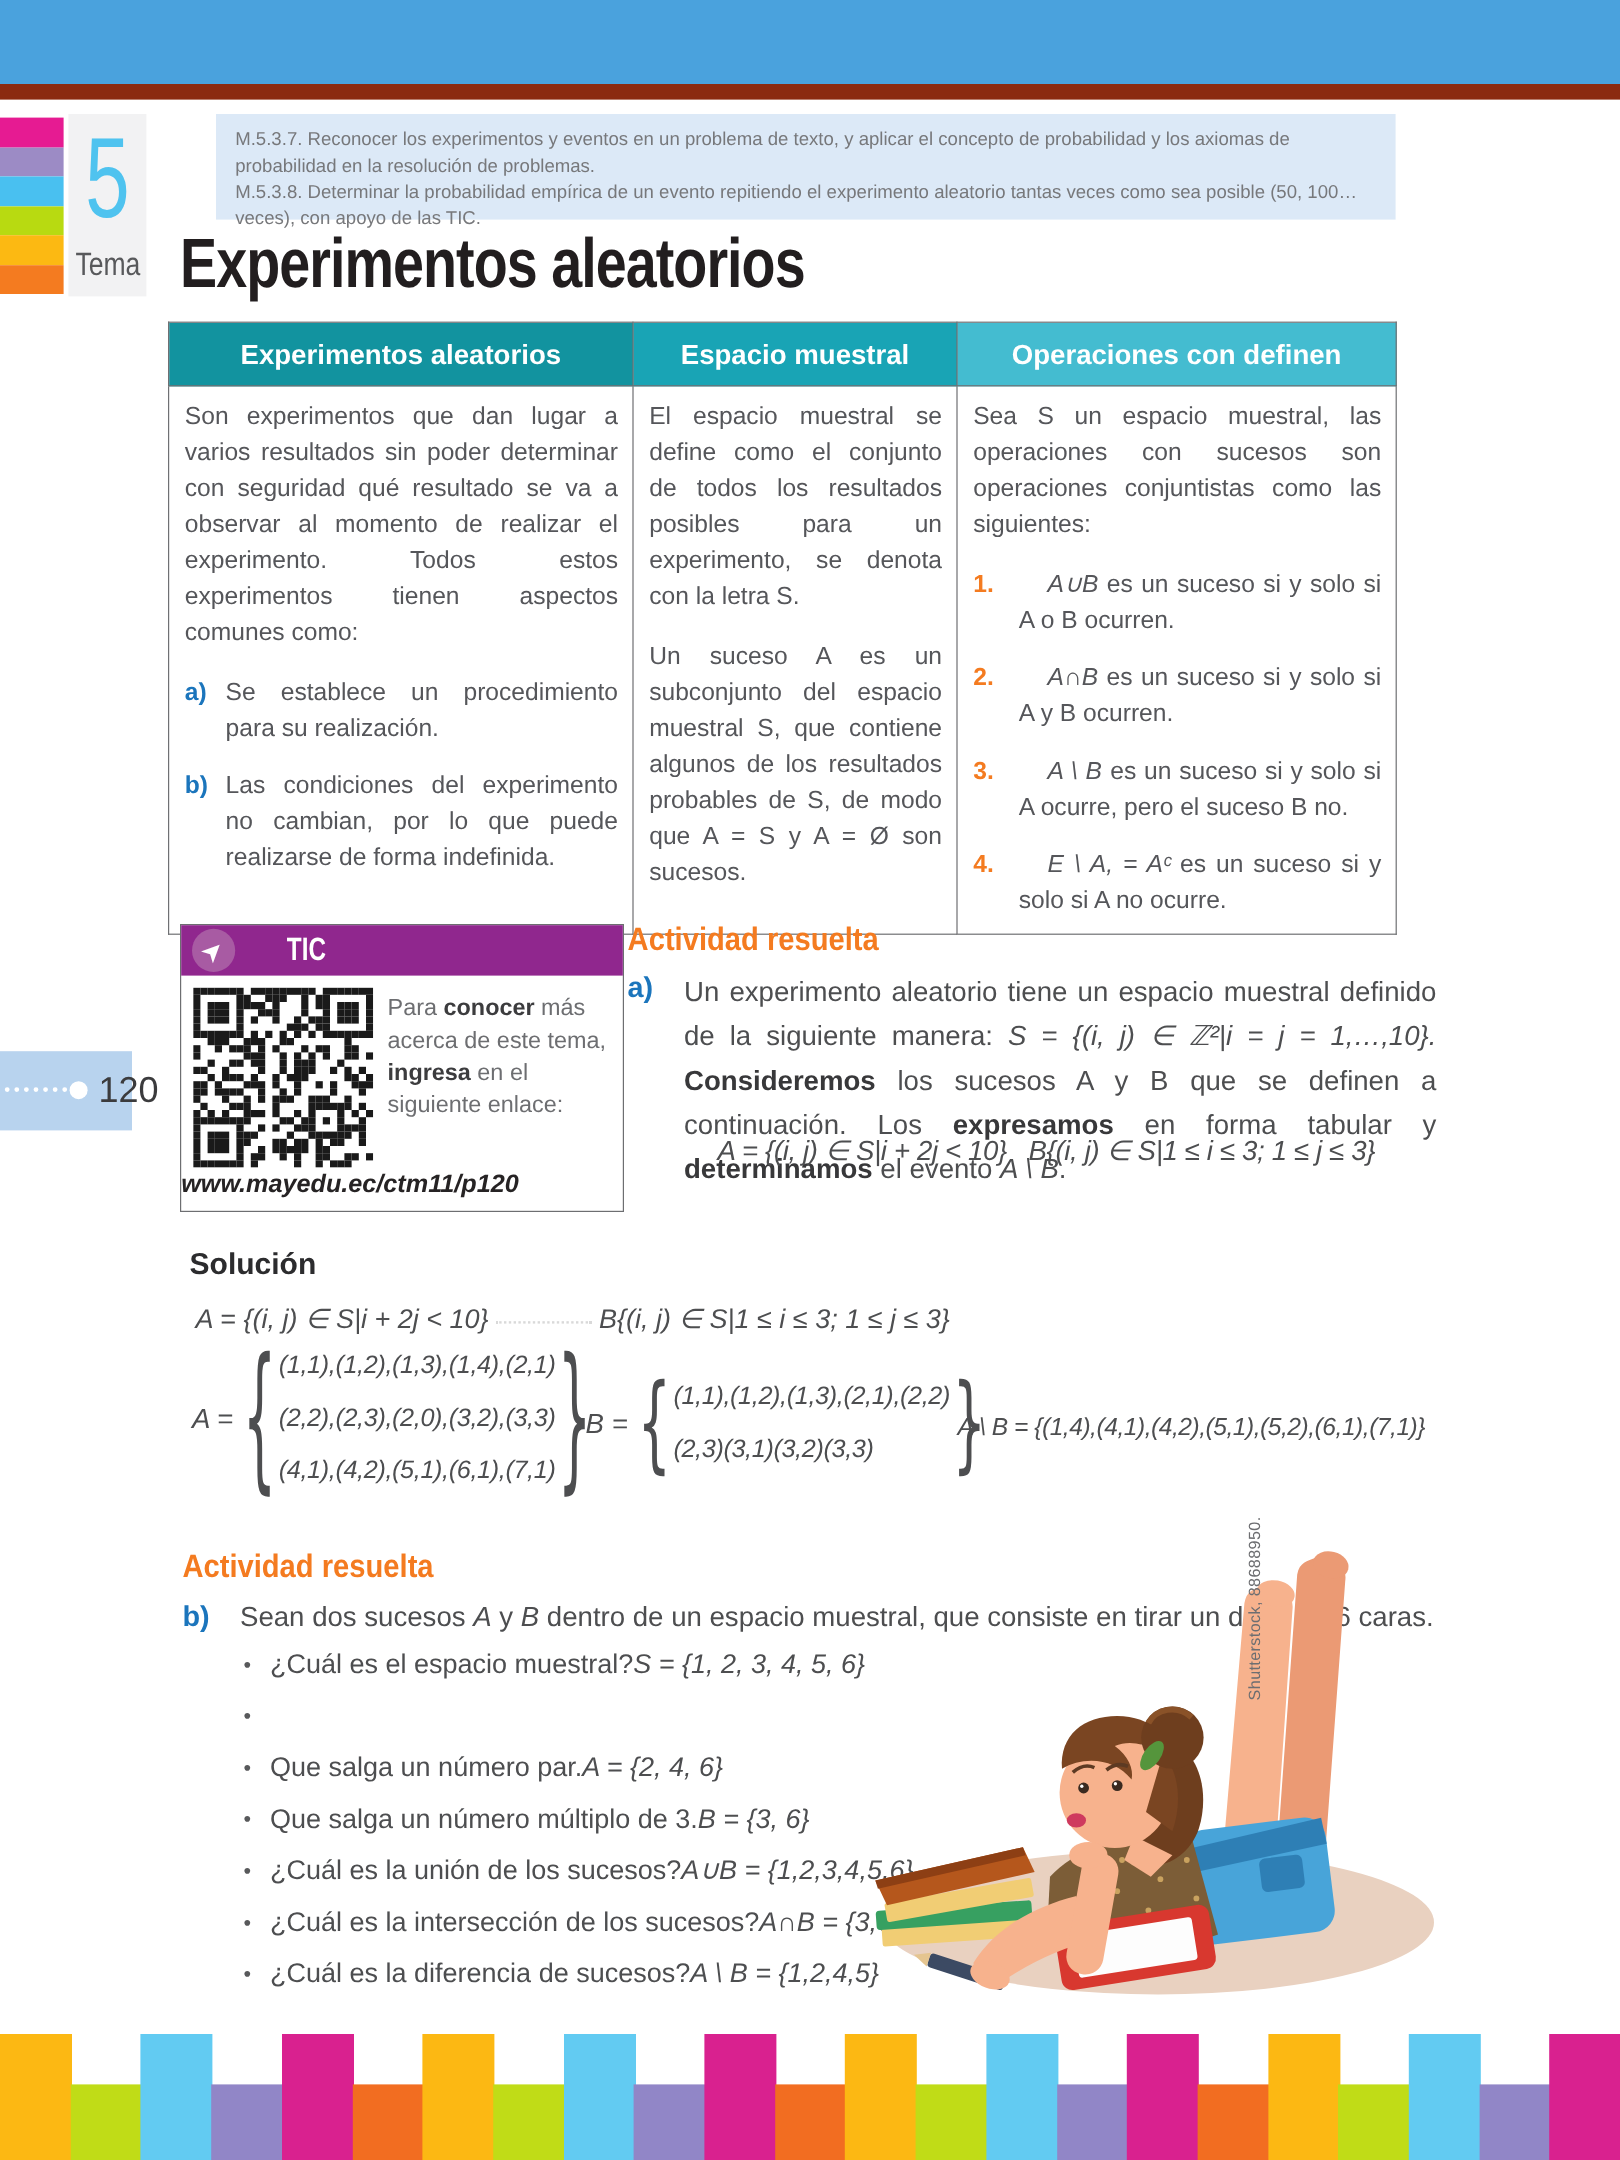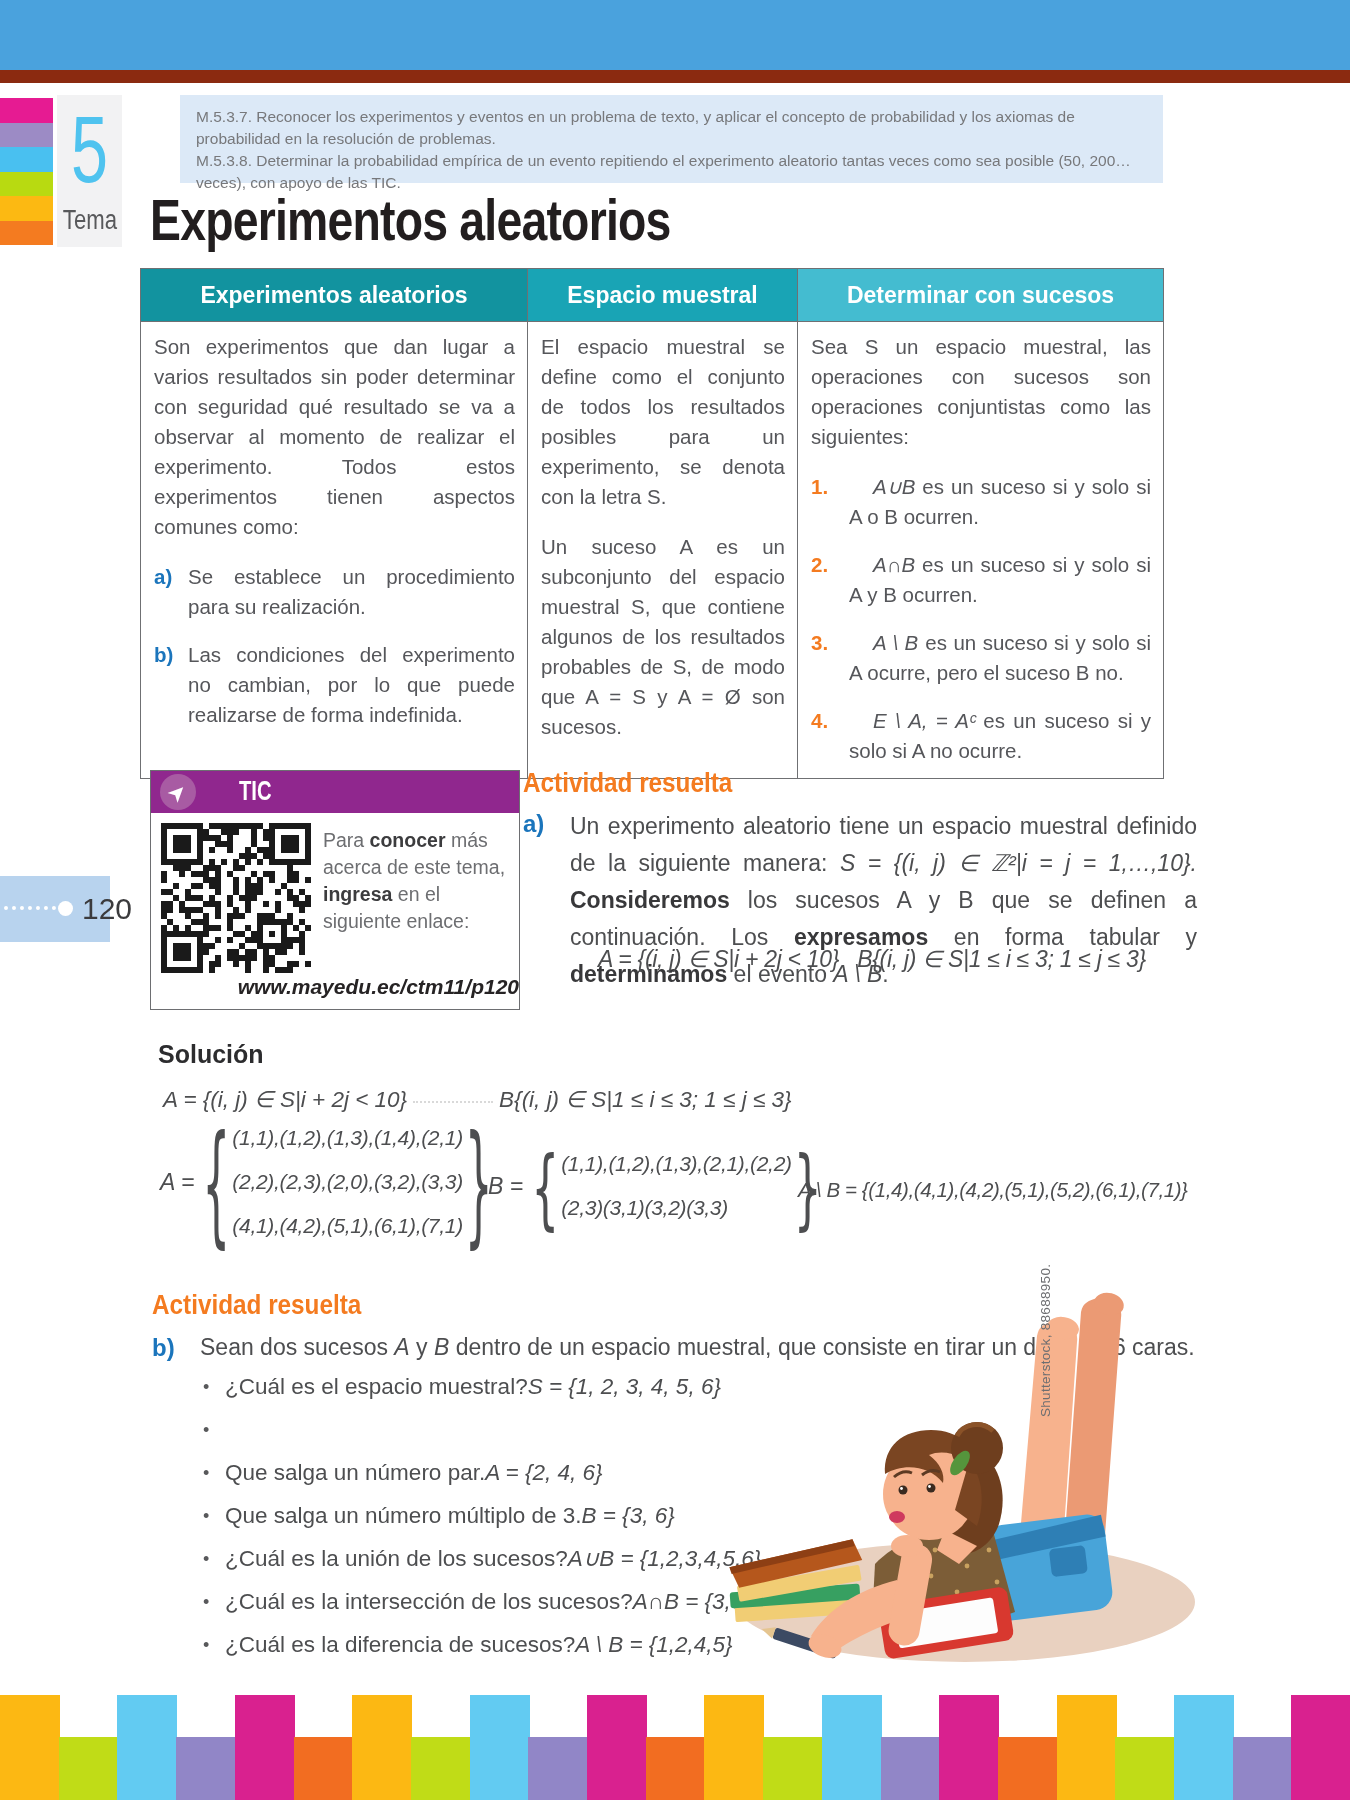--- a/index.html
+++ b/index.html
@@ -46,21 +46,21 @@
   
   .tic{position:absolute;left:150px;top:770px;width:370px;height:240px;border:1.5px solid #6d6e71;
        box-sizing:border-box;background:#fff;}
   .tic-head{position:absolute;left:0;top:0;right:0;height:42px;background:var(--purple-tic,#90278e);}
   .tic-circle{position:absolute;left:9px;top:3px;width:36px;height:36px;border-radius:50%;background:#a85ba3;}
   .tic-arrow{position:absolute;left:8px;top:6px;color:#fff;font-size:22px;transform:rotate(-45deg);}
   .tic-title{position:absolute;left:88px;top:5px;color:#fff;font-size:27px;font-weight:bold;transform:scaleX(0.75);transform-origin:left;}
   .qr{position:absolute;left:10px;top:52px;width:150px;height:150px;}
   .tic-text{position:absolute;left:172px;top:56px;width:186px;font-size:19.5px;line-height:27px;color:#6d6e71;}
   .tic-text b{color:#3c3c3e;}
-  .tic-link{position:absolute;left:0;right:0;bottom:10px;text-align:right;font-style:italic;font-weight:bold;
+  .tic-link{position:absolute;left:0;right:0;bottom:10px;text-align:left;font-style:italic;font-weight:bold;
             font-size:21px;color:#262324;}
 
   
   .badge{position:absolute;left:0;top:876px;width:110px;height:66px;background:var(--badge-bg,#b8d3ee);}
   .badge-dotline{position:absolute;left:4px;top:30px;width:52px;border-top:4px dotted #ffffff;}
   .badge-dot{position:absolute;left:58px;top:25px;width:15px;height:15px;border-radius:50%;background:#ffffff;}
   .badge-num{position:absolute;left:82px;top:16px;font-size:30px;color:#3b3b3d;}
 
   
   .orange-head{font-size:27px;font-weight:bold;color:var(--orange-accent,#f58220);transform:scaleX(0.9);transform-origin:left;white-space:nowrap;}
@@ -126,36 +126,36 @@
       <div class="tab" style="background: rgb(244, 123, 32);"></div>
     </div>
 
   <div class="tema-panel">
     <div class="tema-num">5</div>
     <div class="tema-label">Tema</div>
   </div>
 
   <div class="standards">
     <div>M.5.3.7. Reconocer los experimentos y eventos en un problema de texto, y aplicar el concepto de probabilidad y los axiomas de probabilidad en la resolución de problemas.</div>
-    <div>M.5.3.8. Determinar la probabilidad empírica de un evento repitiendo el experimento aleatorio tantas veces como sea posible (50, 200… veces), con apoyo de las TIC.</div>
+    <div>M.5.3.8. Determinar la probabilidad empírica de un evento repitiendo el experimento aleatorio tantas veces como sea posible (50, 100… veces), con apoyo de las TIC.</div>
   </div>
 
   <div class="page-title">Experimentos aleatorios</div>
 
   <table class="info-table">
     <colgroup>
         <col style="width:387px">
         <col style="width:270px">
         <col style="width:366px">
       </colgroup>
     <tbody>
         <tr>
       <th class="th1">Experimentos aleatorios</th>
       <th class="th2">Espacio muestral</th>
-      <th class="th3">Determinar con sucesos</th>
+      <th class="th3">Operaciones con definen</th>
     </tr>
     <tr>
       <td>
         <p class="cell-p">Son experimentos que dan lugar a varios resultados sin poder determinar con seguridad qué resultado se va a observar al momento de realizar el experimento. Todos estos experimentos tienen aspectos comunes como:</p>
         <div class="li-row">
           <span class="lbl-blue">a)</span>
           <span class="li-body">Se establece un procedimiento para su realización.</span>
         </div>
         <div class="li-row">
           <span class="lbl-blue">b)</span>

